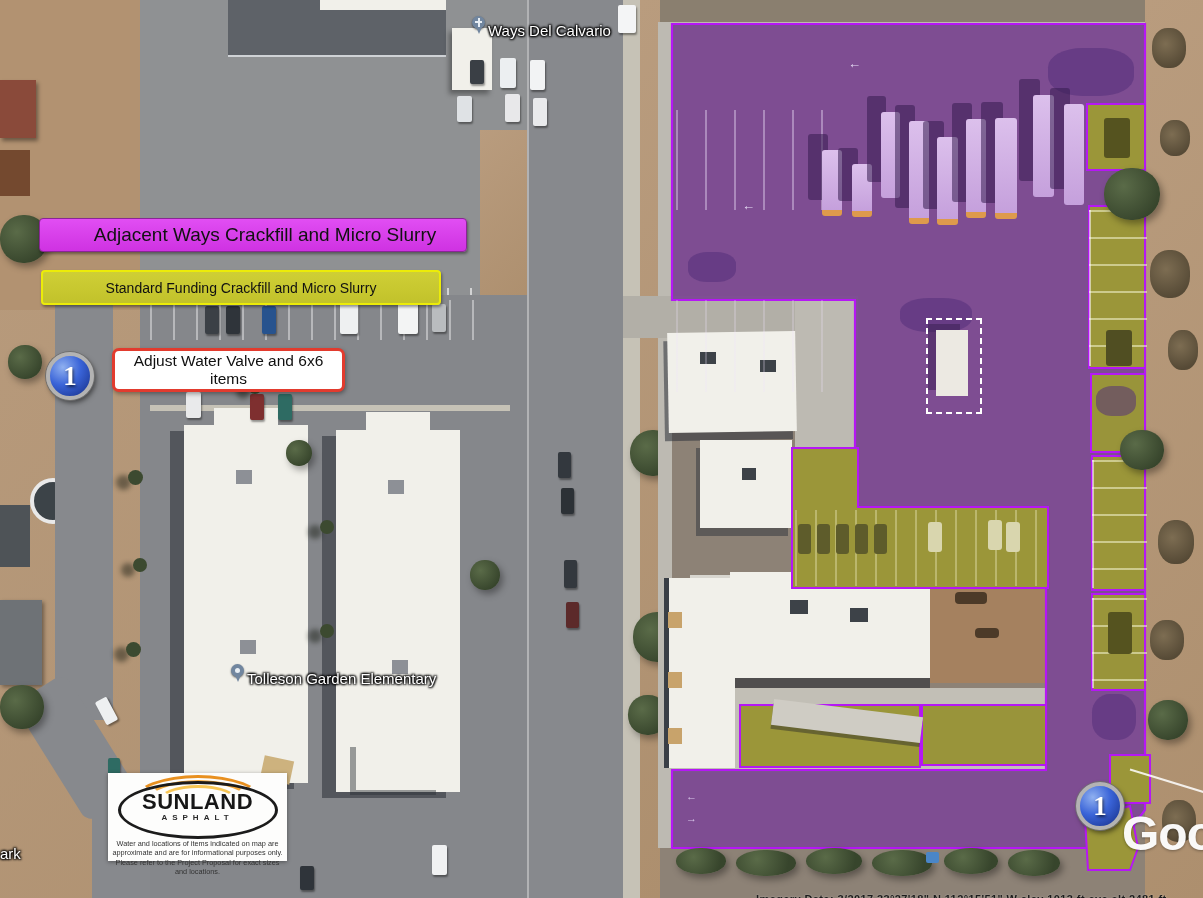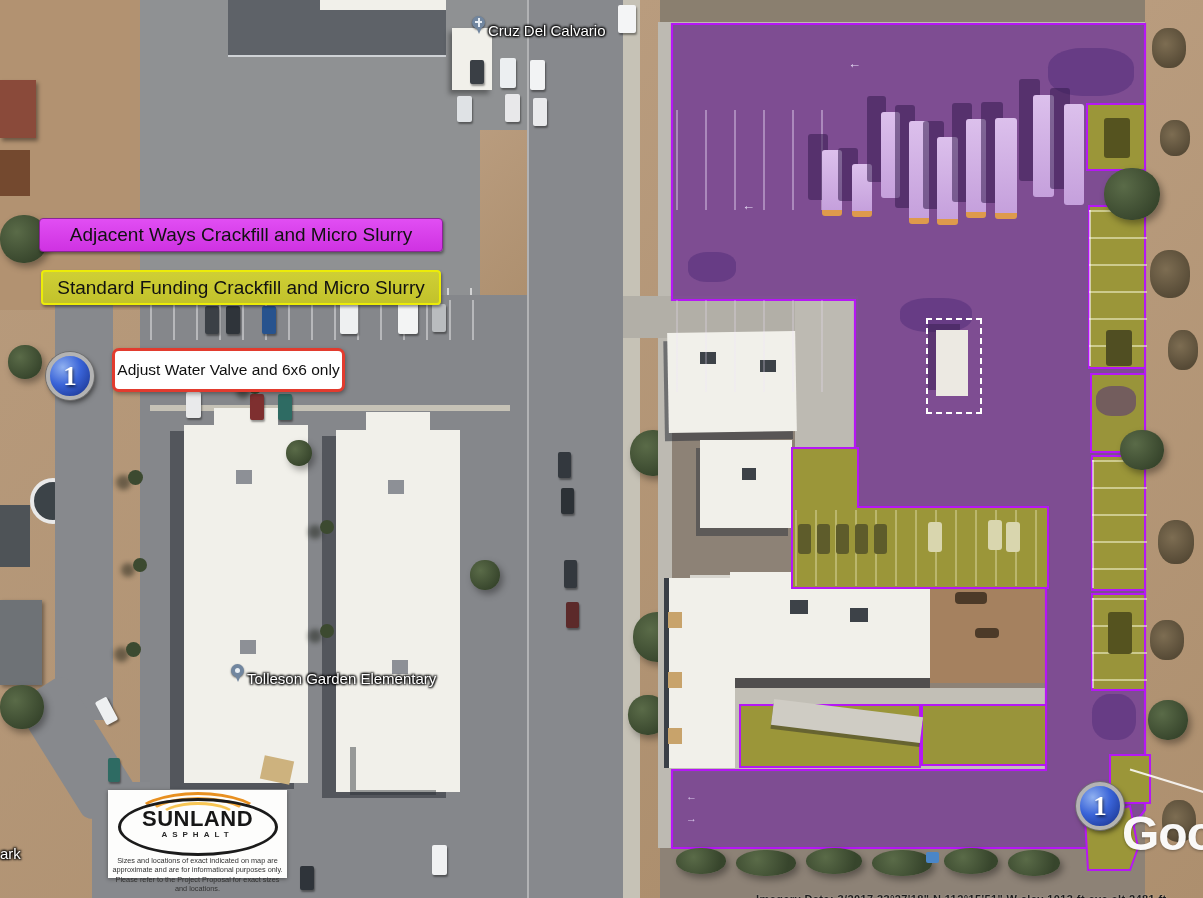--- a/index.html
+++ b/index.html
@@ -34,21 +34,21 @@
                border-left:2px solid rgba(255,255,255,.55);}
   .ocar{position:absolute;border-radius:3px;background:#5e5c2b;}
   .ocar.light{background:#d9d6ae;}
   .mark-arrow{position:absolute;color:#e6dcf4;font-size:13px;font-weight:bold;}
   
   .redbox{position:absolute;background:#fff;border:3px solid #e23b2e;border-radius:10px;
           display:flex;align-items:center;justify-content:center;text-align:center;
           color:#101010;box-shadow:1px 2px 4px rgba(0,0,0,.35);}
   .chip{position:absolute;display:flex;align-items:center;justify-content:center;
         color:#111;border-radius:4px;box-shadow:1px 2px 3px rgba(0,0,0,.4);}
-  .chip-magenta{background:linear-gradient(#e14ef3,#cf32e2);border:1px solid #8a2596;}
+  .chip-magenta{background:linear-gradient(#e14ef3,#cf32e2);border:1px solid #8a2596;padding-left:24px;}
   .chip-yellow{background:linear-gradient(#cfcf35,#c2c22b);border:2px solid #ecec08;}
   .pre{white-space:pre-line;}
   
   .marker{position:absolute;width:40px;height:40px;border-radius:50%;
      background:radial-gradient(circle at 32% 28%,#8fb0f0 0%,#3a64d8 45%,#142c84 100%);
      border:4px solid #b3b3b3;box-shadow:0 0 0 1px #6f6f6f,2px 3px 5px rgba(0,0,0,.5);
      display:flex;align-items:center;justify-content:center;
      color:#fff;font-family:"Liberation Serif",serif;font-weight:bold;font-size:27px;
      text-shadow:1px 2px 3px rgba(0,0,0,.65);}
   .maplabel{position:absolute;color:#fff;font-size:15px;
@@ -263,57 +263,57 @@
   <div class="tree" style="left:872px;top:850px;width:60px;height:26px;"></div>
   <div class="tree" style="left:944px;top:848px;width:54px;height:26px;"></div>
   <div class="tree" style="left:1008px;top:850px;width:52px;height:26px;"></div>
   <div class="abs" style="left:926px;top:852px;width:13px;height:11px;background:#4a86c8;border-radius:2px;"></div>
   <div class="abs" style="left:1128px;top:782px;width:92px;height:2px;background:rgba(255,255,255,.85);transform:rotate(17deg);"></div>
 
   <div class="pin" style="left:472px;top:16px;">
     <span class="crossv"></span>
     <span class="crossh"></span>
   </div>
-  <div class="maplabel" style="left:488px;top:22px;">Cruz Del Calvario</div>
+  <div class="maplabel" style="left:488px;top:22px;">Ways Del Calvario</div>
 
   <div class="pin" style="left:231px;top:664px;">
     <span class="dot"></span>
   </div>
   <div class="maplabel" style="left:247px;top:670px;">Tolleson Garden Elementary</div>
 
   <div class="maplabel" style="left:0px;top:845px;">ark</div>
 
 
   <div class="chip chip-magenta" style="left:39px;top:218px;width:402px;height:32px;font-size:19px;">
     <span>Adjacent Ways Crackfill and Micro Slurry</span>
   </div>
 
-  <div class="chip chip-yellow" style="left:41px;top:270px;width:396px;height:31px;font-size:19px;">
+  <div class="chip chip-yellow" style="left:41px;top:270px;width:396px;height:31px;font-size:14px;">
     <span>Standard Funding Crackfill and Micro Slurry</span>
   </div>
 
   <div class="redbox" style="left:112px;top:348px;width:227px;height:38px;font-size:15.5px;border-radius:7px;">
-    <span>Adjust Water Valve and 6x6 only</span>
+    <span>Adjust Water Valve and 6x6 items</span>
   </div>
 
   <div class="marker" style="left:46px;top:352px;">
     <span>1</span>
   </div>
   <div class="marker" style="left:1076px;top:782px;">
     <span>1</span>
   </div>
 
-  <div class="sunbox" style="left:108px;top:790px;width:179px;height:88px;">
+  <div class="sunbox" style="left:108px;top:773px;width:179px;height:88px;">
     <div class="sun-arc" style="left:26px;top:2px;width:122px;height:44px;border-top-color:#e89020;"></div>
     <div class="sun-arc" style="left:38px;top:7px;width:98px;height:34px;border-top-color:#f4a93c;"></div>
     <div class="sun-arc" style="left:50px;top:12px;width:74px;height:26px;border-top-color:#f8c654;"></div>
     <div class="sun-ellipse"></div>
     <div class="sun-name">SUNLAND</div>
     <div class="sun-sub">ASPHALT</div>
-    <div class="sun-disc">Sizes and locations of exact indicated on map are approximate and are for informational purposes only. Please refer to the Project Proposal for exact sizes and locations.</div>
+    <div class="sun-disc">Water and locations of items indicated on map are approximate and are for informational purposes only. Please refer to the Project Proposal for exact sizes and locations.</div>
   </div>
 
   <div class="gwrap" style="left:1122px;top:806px;width:81px;height:66px;">
     <span class="gtext">Google</span>
   </div>
 
   <div class="footerwrap" style="left:756px;top:888px;width:447px;height:10px;">
     <span>Imagery Date: 3/2017   33°27'18" N   112°15'51" W   elev   1013 ft   eye alt   2481 ft</span>
   </div>
 

